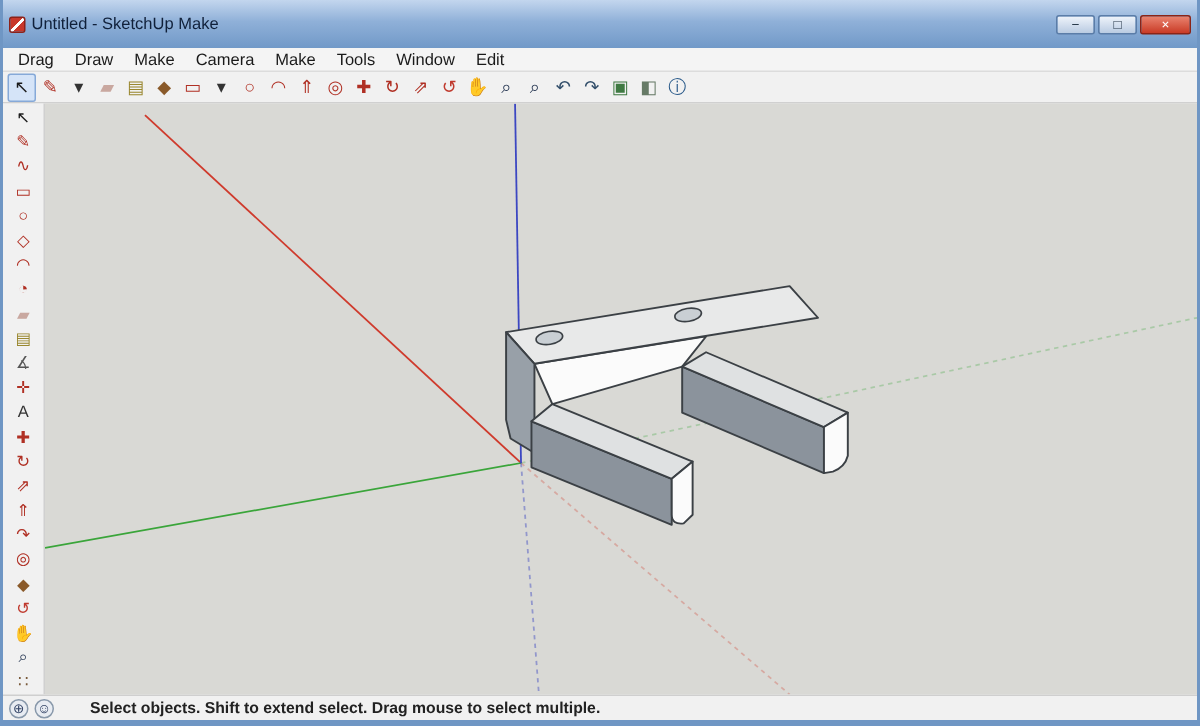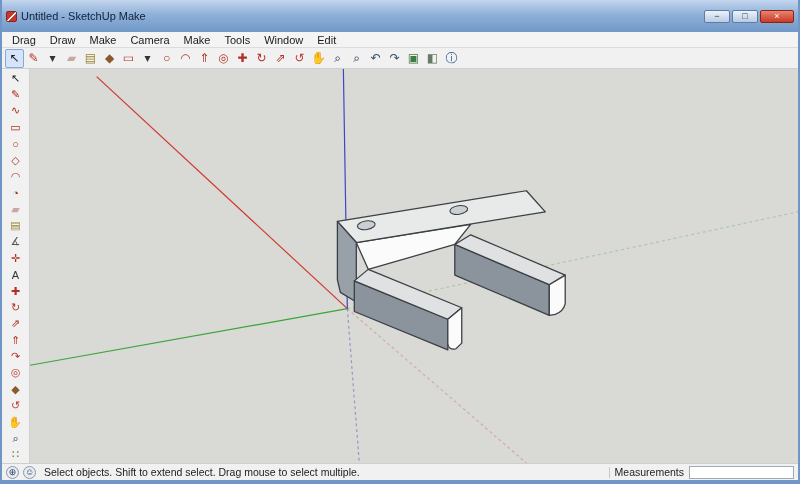--- a/index.html
+++ b/index.html
@@ -41,21 +41,21 @@
 
   .canvas { flex:1 1 auto; position:relative; background:#d9d9d5; overflow:hidden; }
   .canvas svg { position:absolute; inset:0; width:100%; height:100%; display:block; }
 
   
   .statusbar { height:17px; flex:0 0 17px; background:#f1f1f1; border-top:1px solid #cfcfcf;
                display:flex; align-items:center; padding:0 4px; gap:4px; font-size:10.5px; color:#222; }
   .sic { width:13px; height:13px; border-radius:50%; border:1px solid #8898aa; background:#e8ecf2;
          font-size:9px; line-height:1; display:flex; align-items:center; justify-content:center;
          color:#346; padding:0; font-family:inherit; }
-  .hint { margin-left:4px; white-space:nowrap; }
+  .hint { margin-left:20px; white-space:nowrap;font-weight:bold; }
   .meas-wrap { margin-left:auto; display:flex; align-items:center; gap:5px; }
   .vdiv { width:1px; height:11px; background:#c6c6c6; }
   .meas-label { font-size:10.5px; color:#222; white-space:nowrap; }
   .meas-input { width:105px; height:13px; border:1px solid #a0aab8; background:#fff; font-size:10px; padding:0 2px; }
 </style>
 </head>
 <body>
 
 <div class="window">
 
@@ -261,20 +261,15 @@
           <ellipse cx="431" cy="147" rx="9" ry="4.5" transform="rotate(-9.5 431 147)" fill="#c9cfd4" stroke-width="1.1"></ellipse>
         </g>
       </svg>
     </div>
   </div>
 
   <div class="statusbar">
     <button class="sic">⊕</button>
     <button class="sic">☺</button>
     <span class="hint">Select objects. Shift to extend select. Drag mouse to select multiple.</span>
-    <span class="meas-wrap">
-      <span class="vdiv"></span>
-      <span class="meas-label">Measurements</span>
-      <input class="meas-input" value="" style="">
-    </span>
   </div>
 
 </div>
 
 </body></html>

